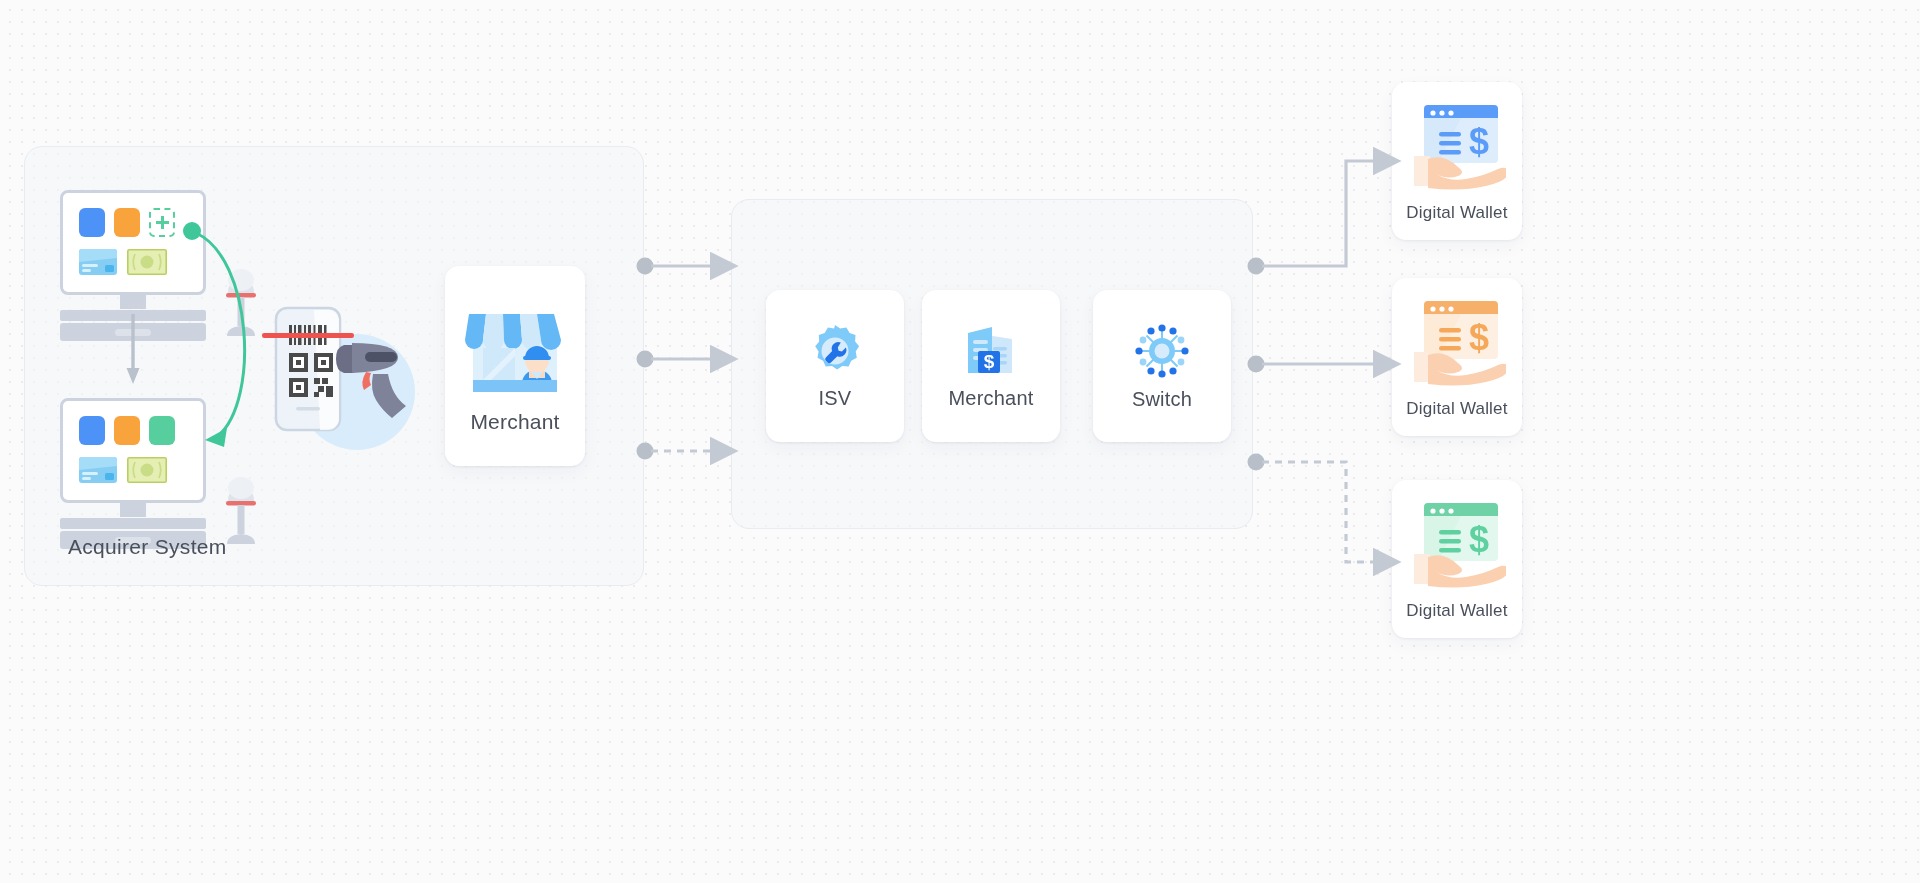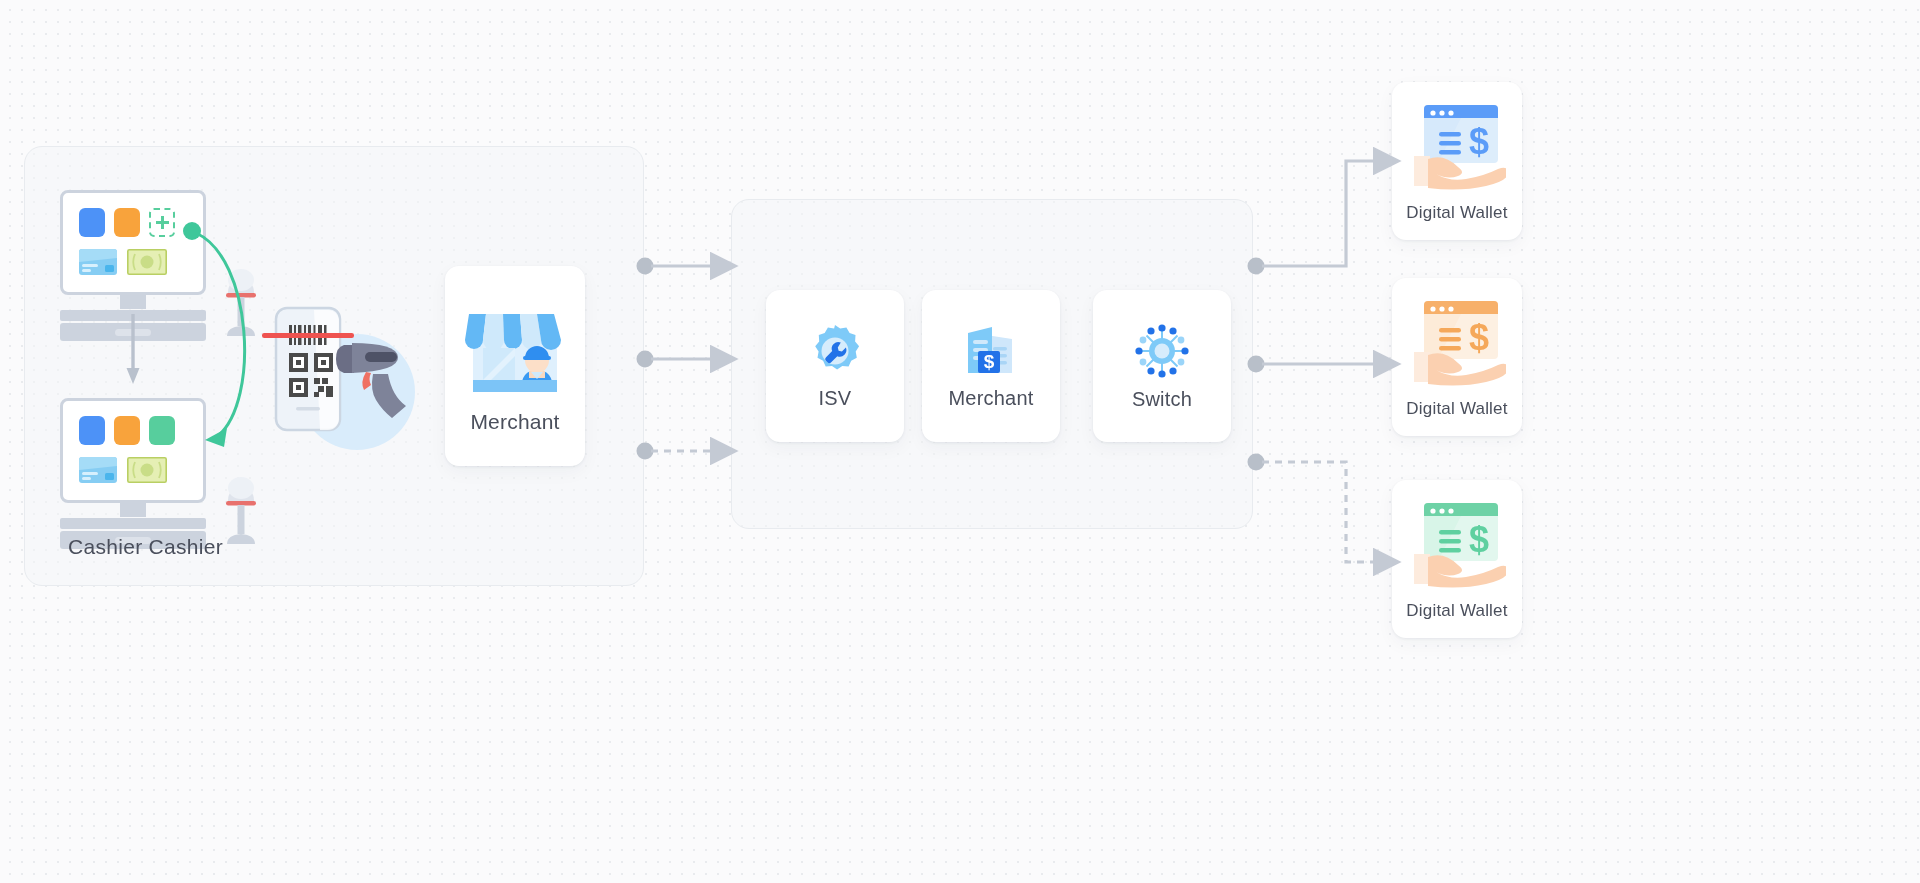--- a/index.html
+++ b/index.html
@@ -241,21 +241,21 @@
       <path d="M5 70 Q5 61 19 60 Q33 61 33 70 Z" fill="#ccd3de"></path>
     </svg>
 
     <svg id="connector-curve" viewBox="0 0 160 270">
       <circle cx="32" cy="31" r="9" fill="#3fc79a"></circle>
       <path d="M36 33 C 92 58, 100 200, 58 236" stroke="#3fc79a" stroke-width="3" fill="none"></path>
       <path d="M45 240 L67 228 L64 247 Z" fill="#3fc79a"></path>
     </svg>
   </div>
 
-  <div class="cashier-label">Cashier Cashier</div>
+  <div class="cashier-label">Acquirer System</div>
 
   <svg id="phone-illus" viewBox="0 0 160 170">
     <circle cx="95" cy="92" r="58" fill="#d9ecfb"></circle>
     <rect x="14" y="8" width="64" height="122" rx="11" fill="#eef3f9" stroke="#ccd6e2" stroke-width="2.5"></rect>
     <path d="M52 10 h14 a11 11 0 0 1 11 11 v98 a11 11 0 0 1 -11 11 h-8 z" fill="#ffffff" opacity="0.75"></path>
     <g fill="#4a4a4a">
       <rect x="27" y="25" width="3" height="20"></rect>
         <rect x="32" y="25" width="2" height="20"></rect>
       <rect x="36" y="25" width="3.5" height="20"></rect>
         <rect x="42" y="25" width="2" height="20"></rect>

